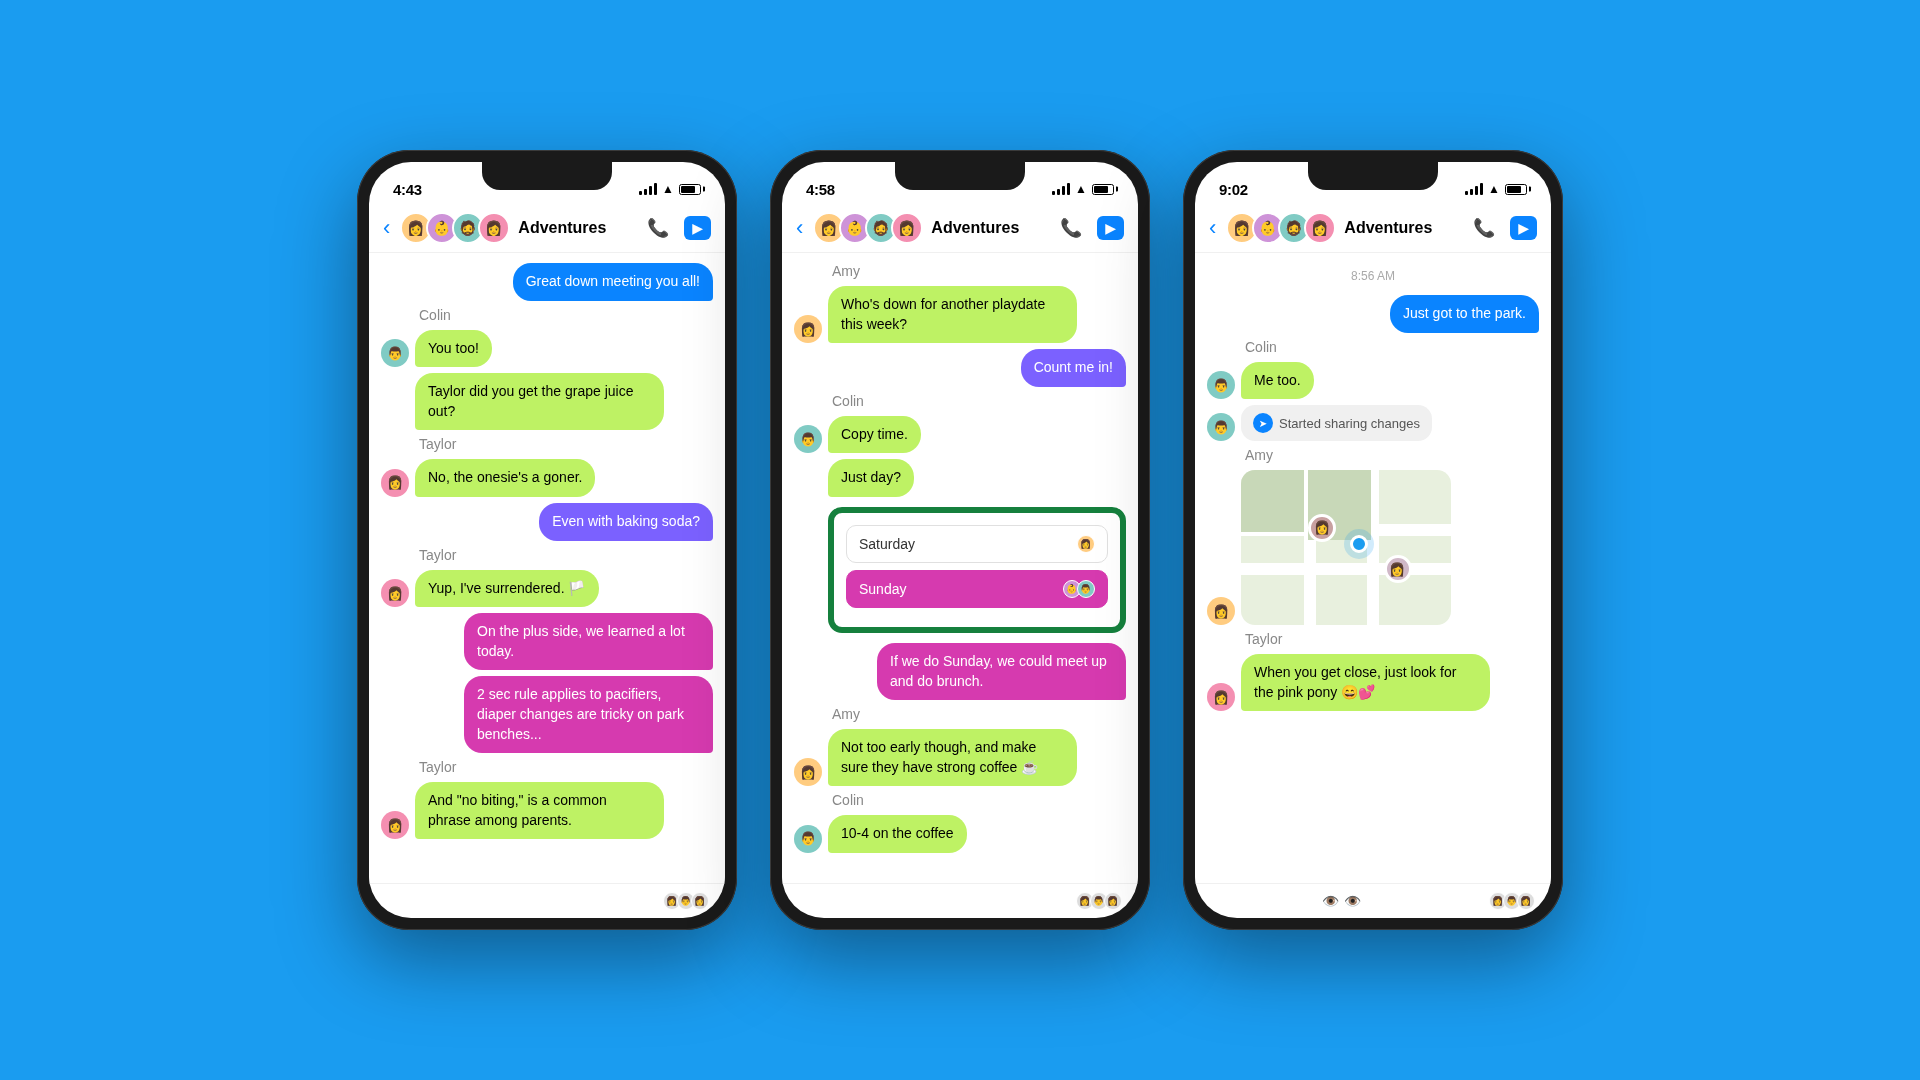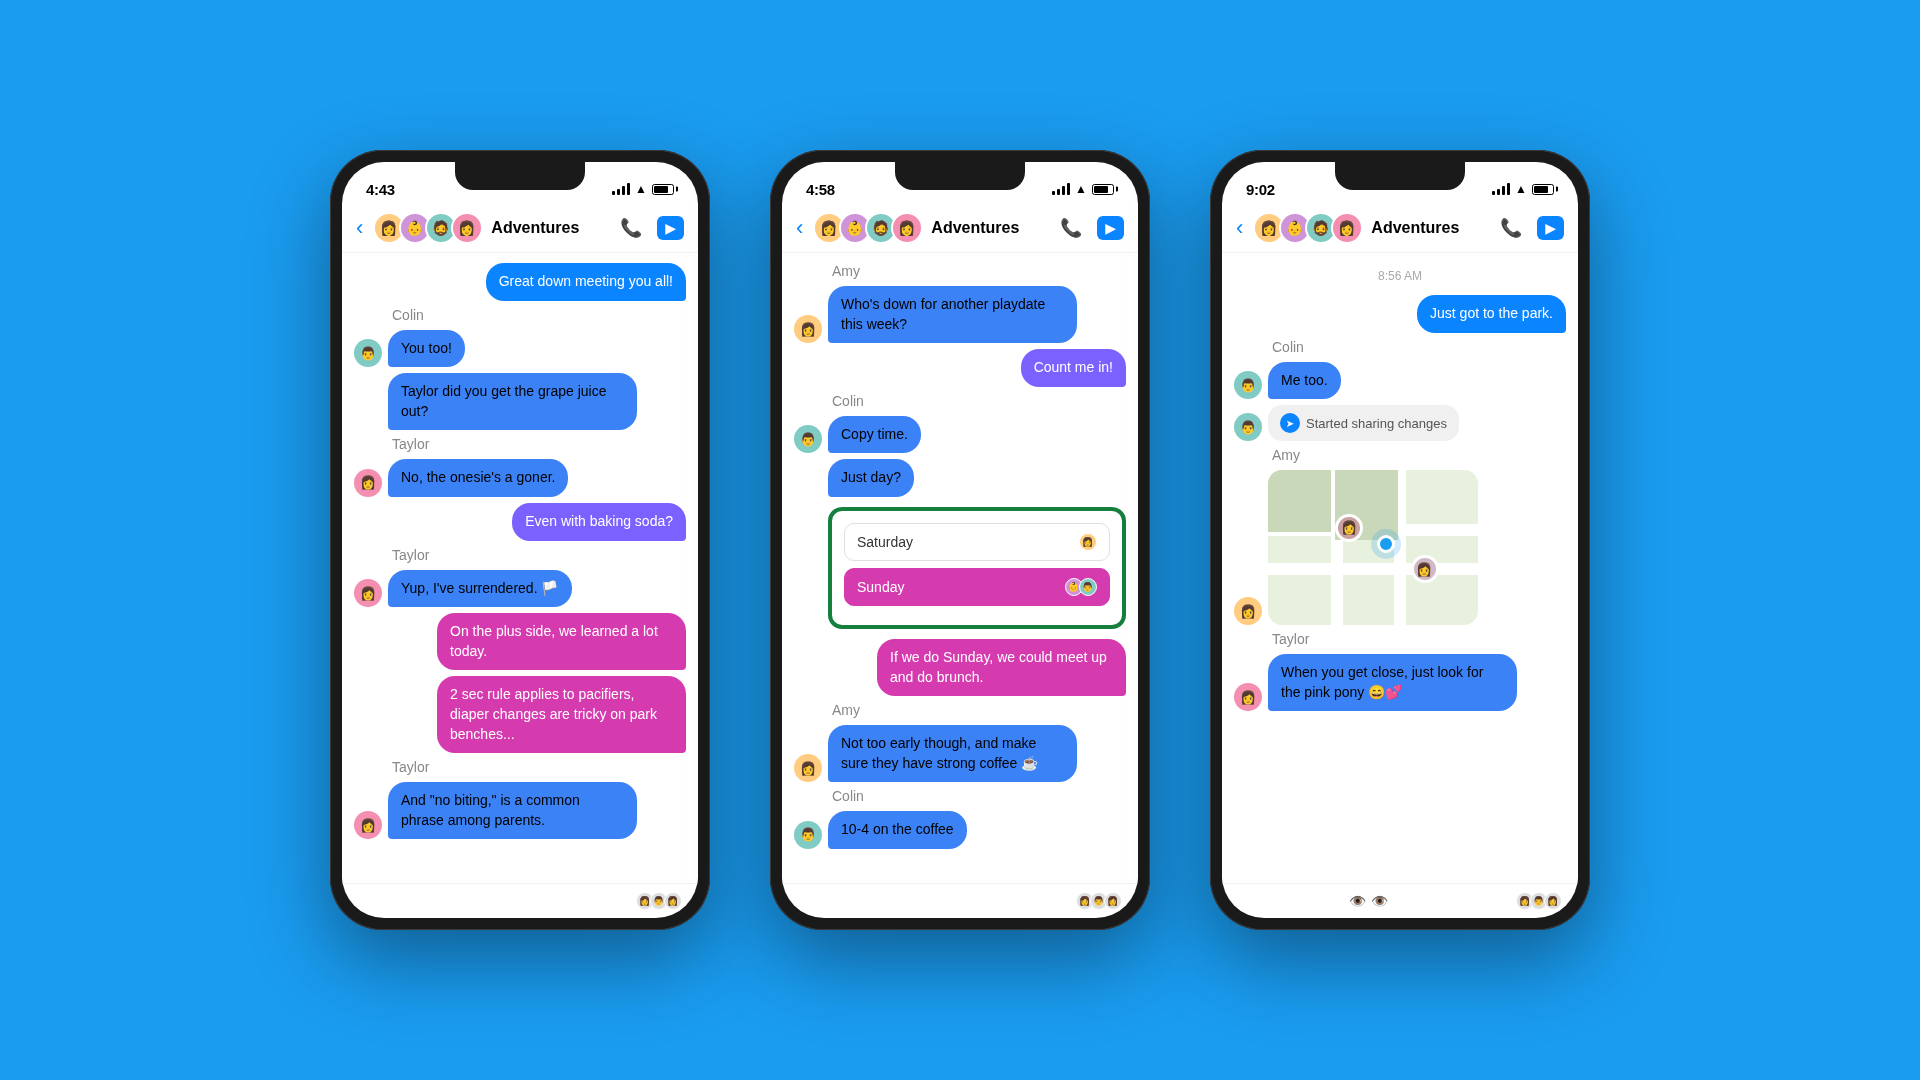--- a/index.html
+++ b/index.html
@@ -9,21 +9,21 @@
       background: #1a9cf0;
       display: flex;
       align-items: center;
       justify-content: center;
       font-family: -apple-system, BlinkMacSystemFont, 'Helvetica Neue', Arial, sans-serif;
       overflow: hidden;
     }
 
     .phones-container {
       display: flex;
-      gap: 60px;
+      gap: 33px;
       align-items: flex-start;
     }
 
     
     .phone {
       width: 380px;
       height: 780px;
       background: #1a1a1a;
       border-radius: 52px;
       padding: 12px;
@@ -227,21 +227,21 @@
 
     .bubble {
       max-width: 75%;
       padding: 9px 13px;
       border-radius: 18px;
       font-size: 14px;
       line-height: 1.4;
     }
 
     .bubble.received {
-      background: #3b82f6;
+      background: #bef264;
       color: #000;
       border-bottom-left-radius: 4px;
     }
 
     .bubble.sent {
       background: #7b61ff;
       color: #fff;
       border-bottom-right-radius: 4px;
     }
 
@@ -278,21 +278,21 @@
       justify-content: center;
       border: 1.5px solid #fff;
       margin-left: -4px;
     }
 
     .footer-avatars .sm-avatar:first-child { margin-left: 0; }
 
     
     .poll-card {
       background: #fff;
-      border: 4px solid #15803d;
+      border: 6px solid #15803d;
       border-radius: 14px;
       padding: 12px;
       margin: 4px 0;
       margin-left: 34px;
     }
 
     .poll-option {
       border: 1px solid #e0e0e0;
       border-radius: 10px;
       padding: 9px 12px;

